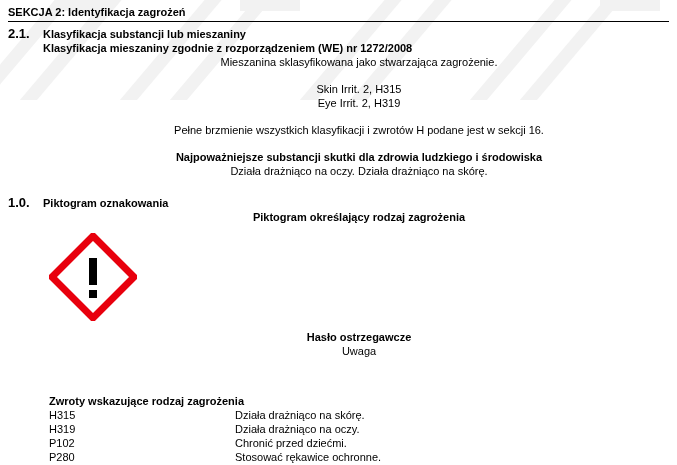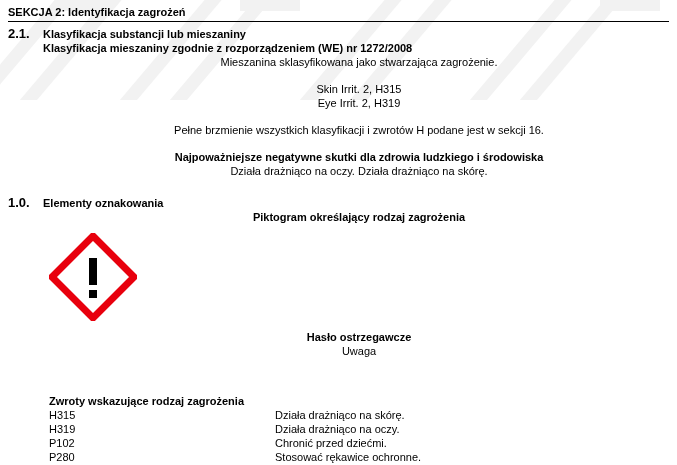--- a/index.html
+++ b/index.html
@@ -87,21 +87,20 @@
     width: 88px;
     height: 88px;
     position: relative;
   }
   .ghs svg { display: block; }
 
   
   .kv {
     display: flex;
     line-height: 14px;
-    gap: 40px;
   }
   .kv .k {
     width: 180px;
     flex: 0 0 180px;
   }
   .kv .v {
     flex: 1 1 auto;
     margin-left: 6px;
   }
   .list-head {
@@ -150,31 +149,31 @@
 
       <div class="plain indent">Skin Irrit. 2, H315</div>
       <div class="plain indent">Eye Irrit. 2, H319</div>
 
       <div class="gap-md"></div>
 
       <div class="plain indent">Pełne brzmienie wszystkich klasyfikacji i zwrotów H podane jest w sekcji 16.</div>
 
       <div class="gap-md"></div>
 
-      <div class="bold indent">Najpoważniejsze negatywne skutki dla zdrowia ludzkiego i środowiska</div>
+      <div class="bold indent">Najpoważniejsze substancji skutki dla zdrowia ludzkiego i środowiska</div>
       <div class="plain indent">Działa drażniąco na oczy. Działa drażniąco na skórę.</div>
     </div>
   </div>
 
   <div class="gap-lg"></div>
 
   <div class="row">
     <div class="num">1.0.</div>
     <div class="body-col">
-      <div class="bold">Elementy oznakowania</div>
+      <div class="bold">Piktogram oznakowania</div>
       <div class="bold indent">Piktogram określający rodzaj zagrożenia</div>
 
       <div class="pictogram-wrap">
         <div class="ghs">
           <svg width="88" height="88" viewBox="0 0 88 88">
             <polygon points="44,3 85,44 44,85 3,44" fill="#ffffff" stroke="#e8000d" stroke-width="7" stroke-linejoin="miter"></polygon>
             <rect x="40" y="25" width="8" height="27" fill="#000000"></rect>
             <rect x="40" y="57" width="8" height="8" fill="#000000"></rect>
           </svg>
         </div>

